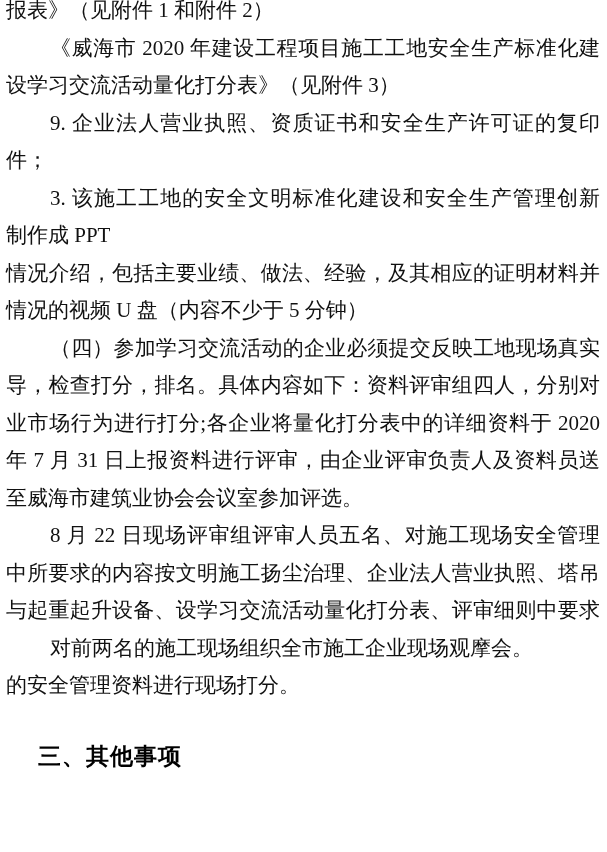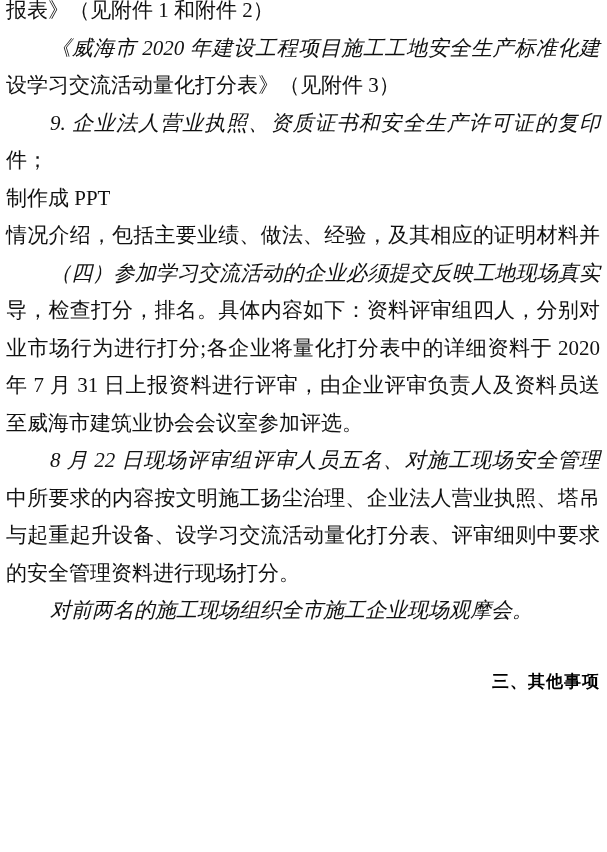--- a/index.html
+++ b/index.html
@@ -30,49 +30,49 @@
   }
   
   .line.j {
     white-space: normal;
     text-align: justify;
     text-align-last: justify;
   }
   
   .line.ind {
     text-indent: 44px;
-    font-style: italic;
   }
   .heading {
     margin: 33px 0 0 0;
     font-family: "Liberation Sans", "DejaVu Sans", sans-serif;
     font-weight: 700;
-    font-size: 17px;
+    font-size: 23px;
     line-height: 37.5px;
     letter-spacing: 1px;
     text-indent: 32px;
     color: #000000;
-    text-align: right;
   }
 </style>
 </head>
 <body>
 
 <div class="page">
   <div class="line">报表》（见附件 1 和附件 2）</div>
   <div class="line ind j">《威海市 2020 年建设工程项目施工工地安全生产标准化建</div>
   <div class="line">设学习交流活动量化打分表》（见附件 3）</div>
   <div class="line ind j">9. 企业法人营业执照、资质证书和安全生产许可证的复印</div>
   <div class="line">件；</div>
+  <div class="line ind j">3. 该施工工地的安全文明标准化建设和安全生产管理创新</div>
   <div class="line">制作成 PPT</div>
   <div class="line j">情况介绍，包括主要业绩、做法、经验，及其相应的证明材料并</div>
+  <div class="line">情况的视频 U 盘（内容不少于 5 分钟）</div>
   <div class="line ind j">（四）参加学习交流活动的企业必须提交反映工地现场真实</div>
   <div class="line j">导，检查打分，排名。具体内容如下：资料评审组四人，分别对</div>
   <div class="line j">业市场行为进行打分;各企业将量化打分表中的详细资料于 2020</div>
   <div class="line j">年 7 月 31 日上报资料进行评审，由企业评审负责人及资料员送</div>
   <div class="line">至威海市建筑业协会会议室参加评选。</div>
   <div class="line ind j">8 月 22 日现场评审组评审人员五名、对施工现场安全管理</div>
   <div class="line j">中所要求的内容按文明施工扬尘治理、企业法人营业执照、塔吊</div>
   <div class="line j">与起重起升设备、设学习交流活动量化打分表、评审细则中要求</div>
+  <div class="line ind">对前两名的施工现场组织全市施工企业现场观摩会。</div>
   <div class="line">的安全管理资料进行现场打分。</div>
-  <div class="line ind">对前两名的施工现场组织全市施工企业现场观摩会。</div>
   <h2 class="heading">三、其他事项</h2>
 </div>
 
 </body></html>

